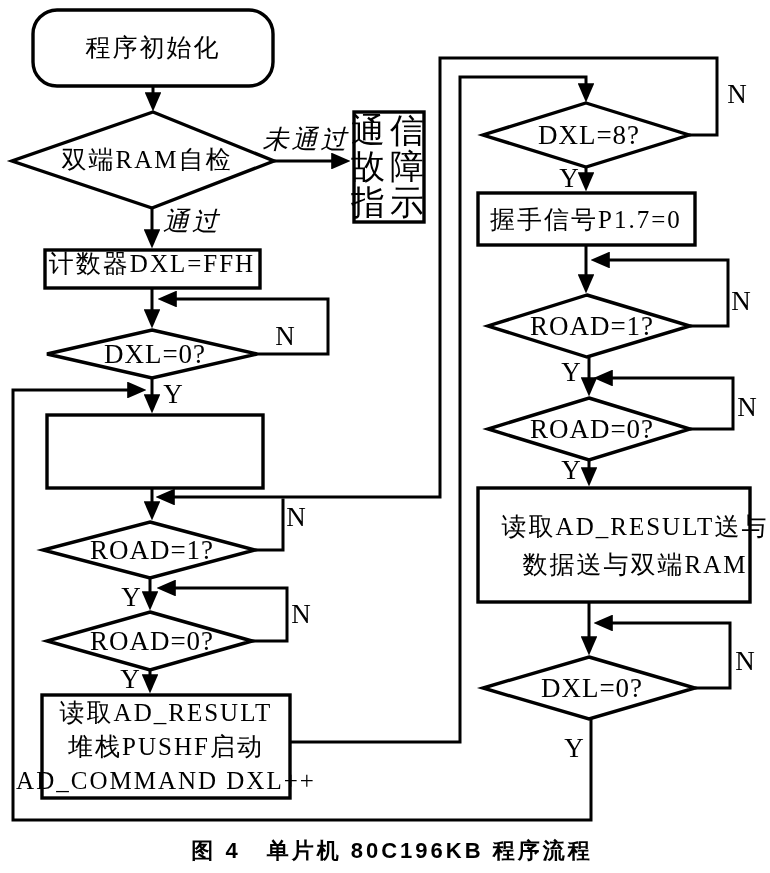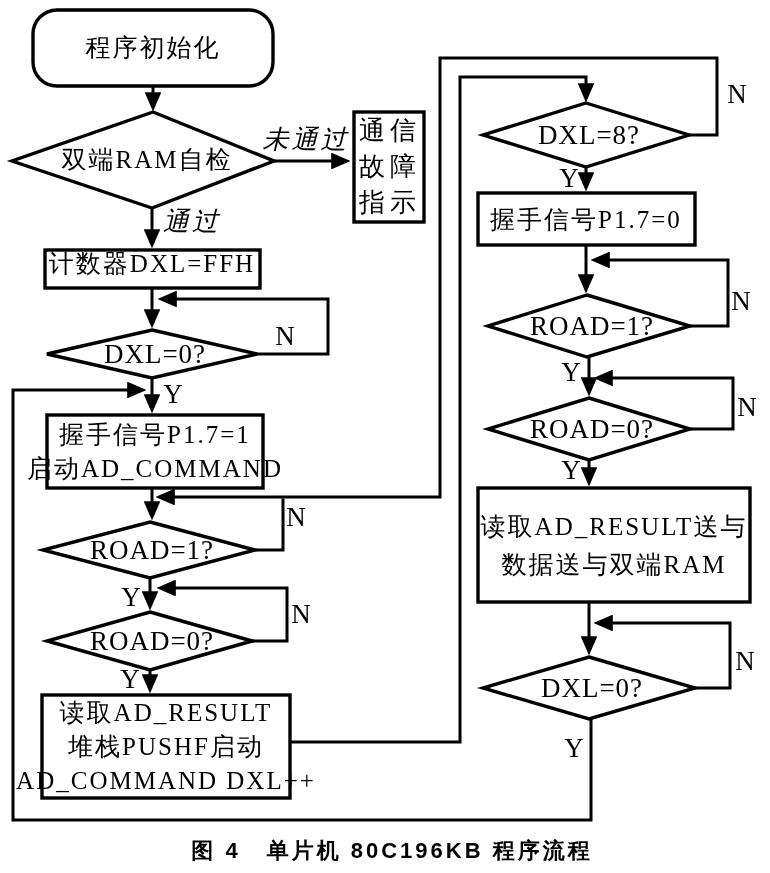--- a/index.html
+++ b/index.html
@@ -16,22 +16,22 @@
     position:absolute;
     transform:translate(-50%,-50%);
     text-align:center;
     white-space:nowrap;
     color:#000;
   }
   .node-text{font-size:25px;letter-spacing:2px;line-height:34px;font-weight:500;}
   .cond{font-size:27px;letter-spacing:1px;font-weight:500;}
   .yn{font-size:27px;font-weight:500;}
   .cn-edge{font-size:26px;letter-spacing:3px;font-weight:500;font-style:italic;}
-  .fault-text{font-size:26px;letter-spacing:5px;line-height:36px;font-weight:500;text-align:center;}
-  .big3{line-height:38px;}
+  .fault-text{font-size:34px;letter-spacing:5px;line-height:36px;font-weight:500;text-align:center;}
+  .big3{line-height:38px;padding-left:42px;}
   .caption{
     font-family:"Liberation Sans","DejaVu Sans",sans-serif;
     font-size:22px;font-weight:700;letter-spacing:3px;
   }
   .caption .gap{display:inline-block;width:26px;}
 </style>
 </head>
 <body>
 
 <div id="page">
@@ -98,24 +98,20 @@
   <div class="lbl fault-text" style="left:390px;top:167px">
     <div>通信</div>
     <div>故障</div>
     <div>指示</div>
   </div>
 
   <div class="lbl node-text" style="left:152px;top:264px">计数器DXL=FFH</div>
 
   <div class="lbl cond" style="left:155px;top:354px">DXL=0?</div>
 
-  <div class="lbl node-text" style="left:155px;top:452px">
-    <div>握手信号P1.7=1</div>
-    <div>启动AD_COMMAND</div>
-  </div>
 
   <div class="lbl cond" style="left:152px;top:550px">ROAD=1?</div>
 
   <div class="lbl cond" style="left:152px;top:641px">ROAD=0?</div>
 
   <div class="lbl node-text" style="left:166px;top:747px">
     <div>读取AD_RESULT</div>
     <div>堆栈PUSHF启动</div>
     <div>AD_COMMAND DXL++</div>
   </div>

